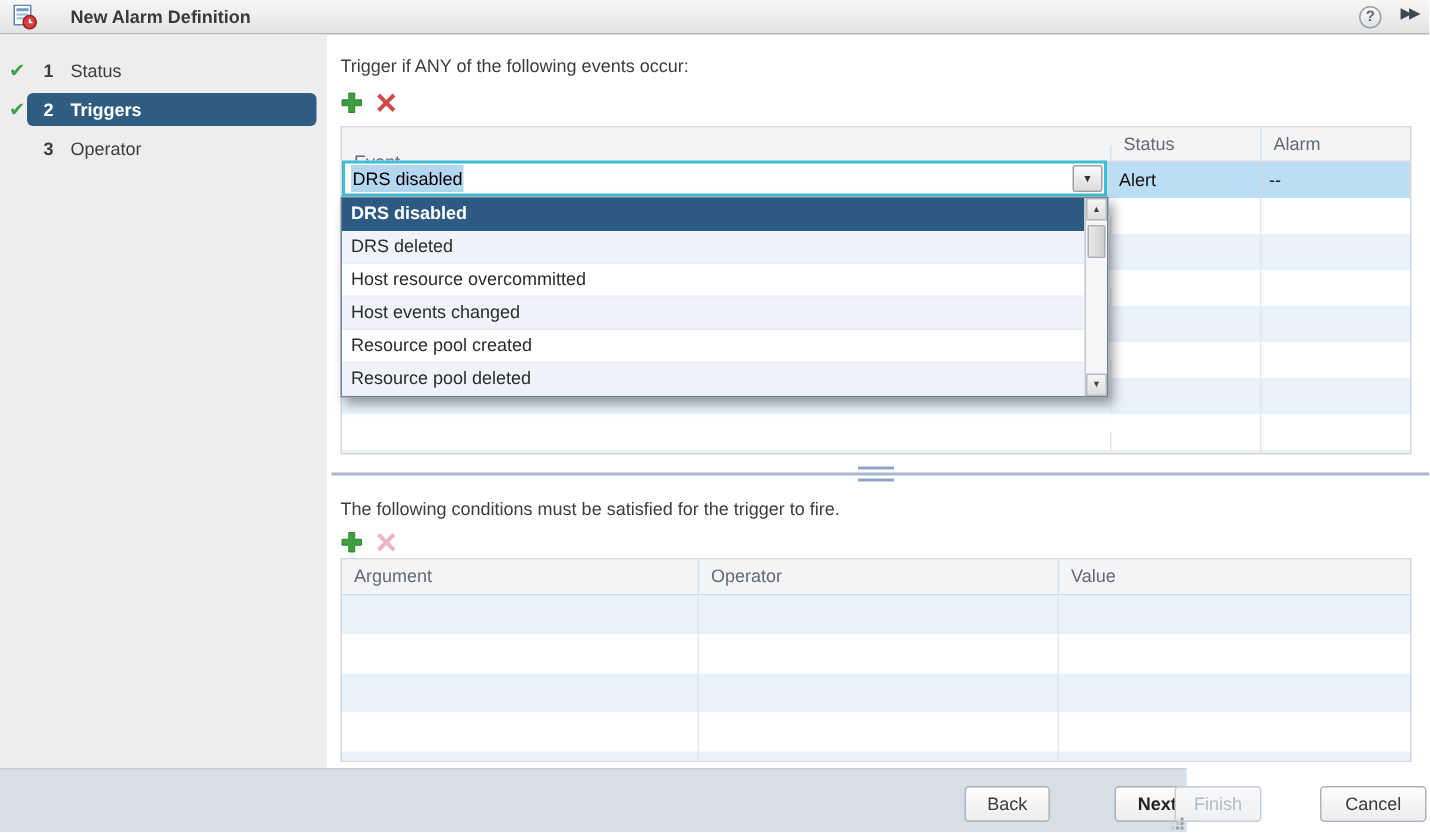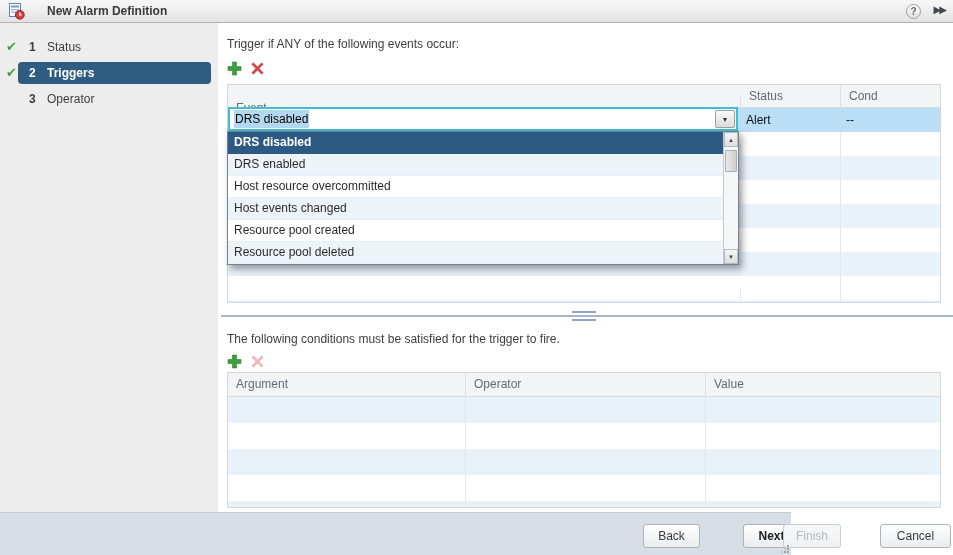--- a/index.html
+++ b/index.html
@@ -152,21 +152,21 @@
       <svg width="13" height="13" viewBox="0 0 13 13">
         <path d="M2.3 0.4 L6.5 4.6 L10.7 0.4 L12.6 2.3 L8.4 6.5 L12.6 10.7 L10.7 12.6 L6.5 8.4 L2.3 12.6 L0.4 10.7 L4.6 6.5 L0.4 2.3 Z" fill="#cf4a4a"></path>
       </svg>
     </span>
   </div>
 
   <div class="table table1">
     <div class="thead">
       <div class="th c1">Event</div>
       <div class="th c2">Status</div>
-      <div class="th c3">Cond</div>
+      <div class="th c3">Alarm</div>
     </div>
     <div class="trow selected">
       <div class="td c1"></div>
       <div class="td c2">Alert</div>
       <div class="td c3">--</div>
     </div>
     <div class="trow w">
         <div class="td c1"></div>
         <div class="td c2"></div>
         <div class="td c3"></div>
@@ -210,21 +210,21 @@
 
   <div class="combobox">
     <span class="combo-text"><span class="hl">DRS disabled</span></span>
     <span class="combo-arrow">
       <span class="glyph">▼</span>
     </span>
   </div>
 
   <div class="popup">
     <div class="opt selected">DRS disabled</div>
-    <div class="opt alt">DRS enabled</div>
+    <div class="opt alt">DRS deleted</div>
     <div class="opt">Host resource overcommitted</div>
     <div class="opt alt">Host events changed</div>
     <div class="opt">Resource pool created</div>
     <div class="opt alt">Resource pool deleted</div>
     <div class="psb">
       <div class="psb-up">▲</div>
       <div class="psb-thumb"></div>
       <div class="psb-down">▼</div>
     </div>
   </div>

